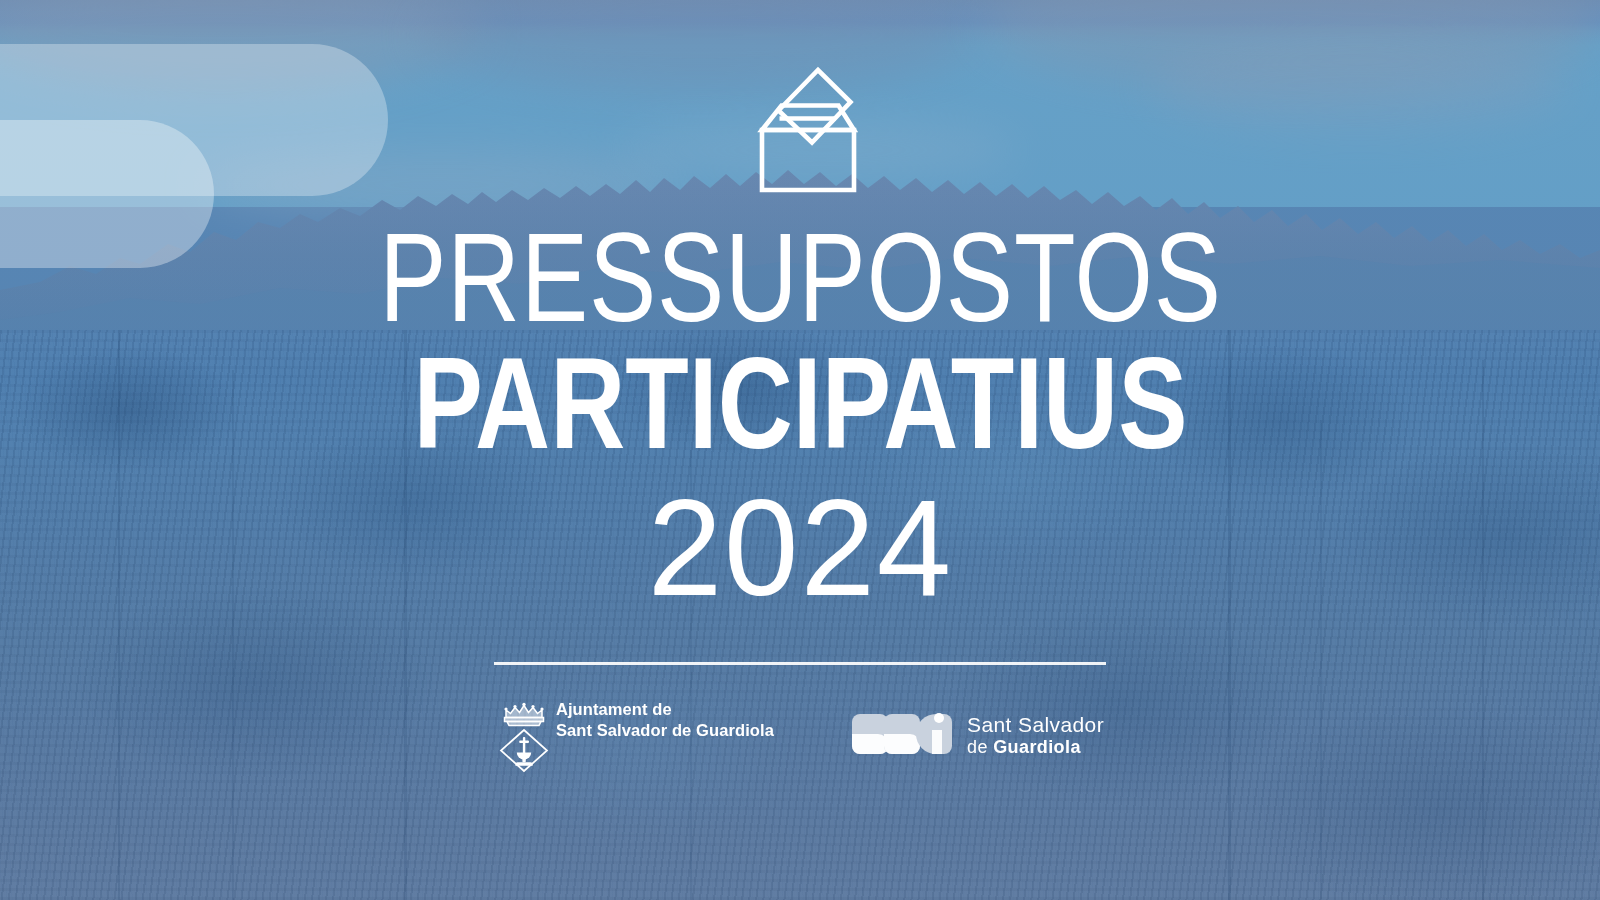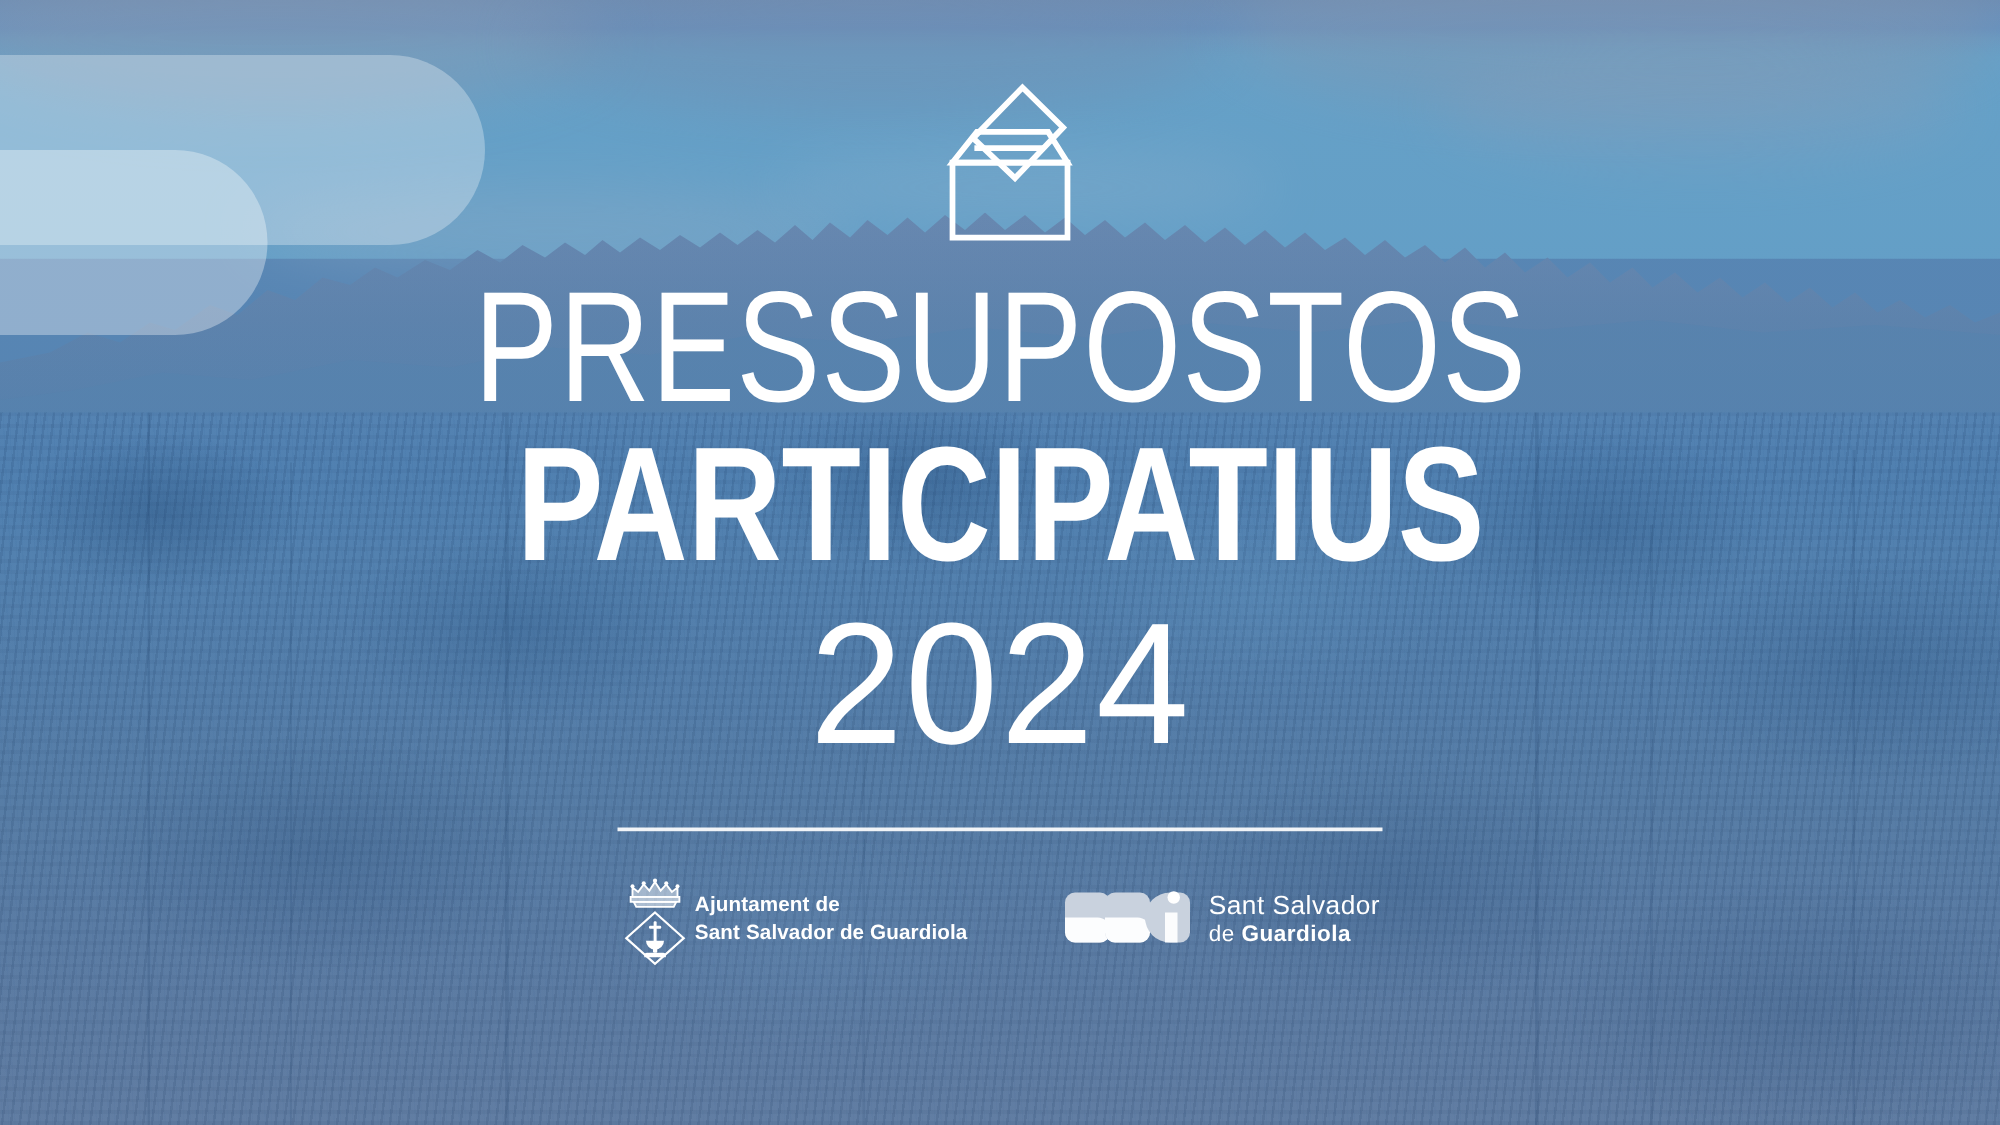--- a/index.html
+++ b/index.html
@@ -196,21 +196,20 @@
   .logos {
     display:flex;
     align-items:center;
     gap:76px;
     margin-top:34px;
   }
 
   
   .lockup-ajuntament {
     display:flex;
-    align-items:center;
     gap:4px;
   }
   .crest { width:56px; }
   .crest svg { display:block; }
   .ajuntament-text {
     color:#ffffff;
     font-size:16.5px;
     font-weight:700;
     line-height:1.28;
     letter-spacing:.1px;

